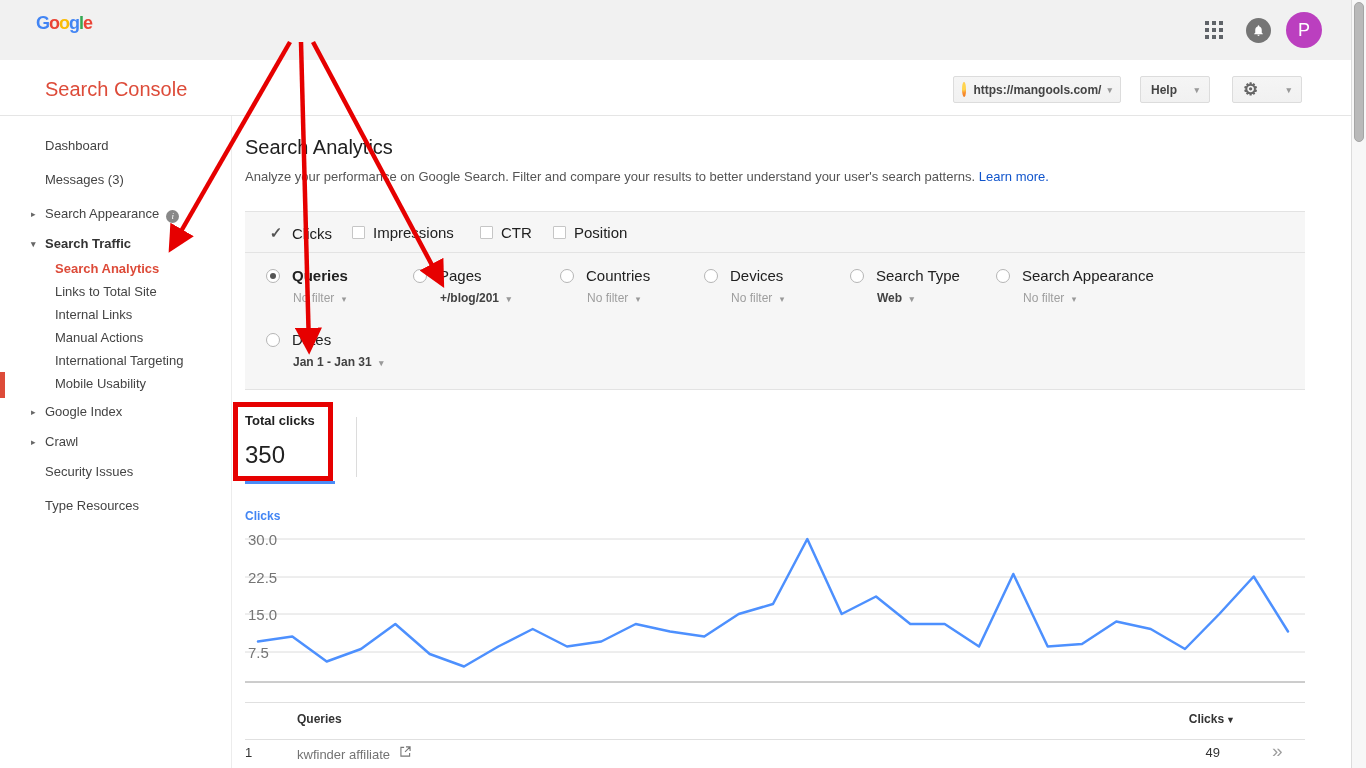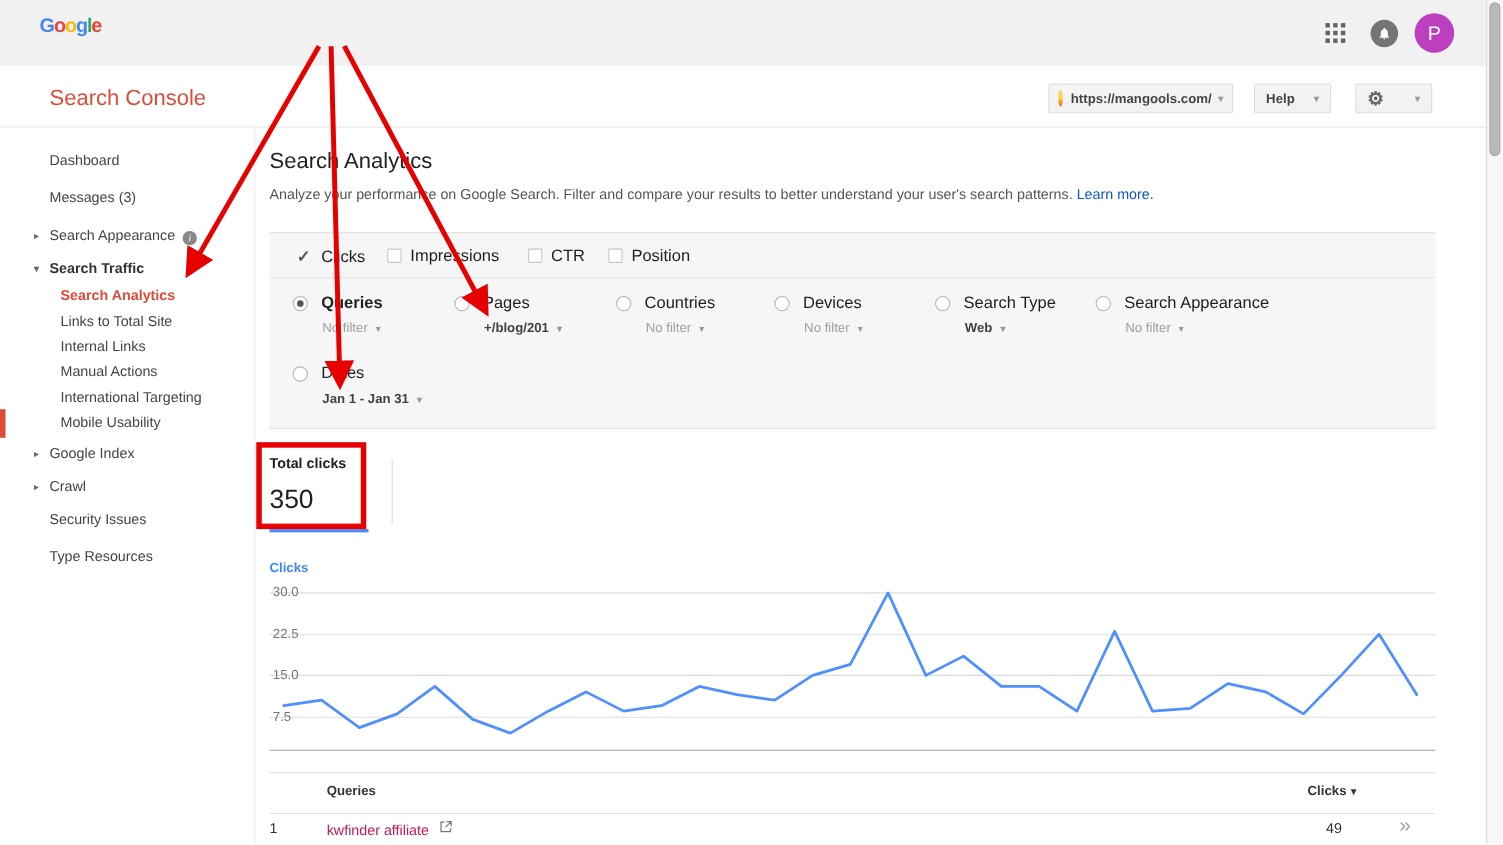--- a/index.html
+++ b/index.html
@@ -70,29 +70,29 @@
   .dim .dfilter .caret { margin-left:4px; }
 
   .total-card { position:absolute; left:245px; top:413px; width:90px; cursor:pointer; }
   .total-label { font-size:13px; font-weight:bold; color:#212121; }
   .total-value { font-size:24px; color:#212121; margin-top:13px; }
   .total-underline { position:absolute; left:245px; top:481px; width:90px; height:3px; background:#4b8cf7; }
   .card-divider { position:absolute; left:356px; top:417px; width:1px; height:60px; background:#dcdcdc; }
 
   .chart-label { position:absolute; left:245px; top:509px; font-size:12px; font-weight:bold; color:#4285f4; }
   .chart-wrap { position:absolute; left:245px; top:504px; width:1060px; height:180px; }
-  .ytick { position:absolute; left:3px; font-size:12px; color:#757575; }
+  .ytick { position:absolute; left:3px; font-size:15px; color:#757575; }
 
   .tbl-border-top { position:absolute; left:245px; top:702px; width:1060px; height:1px; background:#e0e0e0; }
   .tbl-border-mid { position:absolute; left:245px; top:739px; width:1060px; height:1px; background:#e0e0e0; }
   .th-queries { position:absolute; left:297px; top:712px; font-size:12px; font-weight:bold; color:#333; }
   .th-clicks { position:absolute; left:1160px; top:712px; width:75px; text-align:right; font-size:12px; font-weight:bold; color:#333; cursor:pointer; }
   .sort-glyph { font-size:9px; margin-left:2px; }
   .row-rank { position:absolute; left:245px; top:745px; font-size:13px; color:#333; }
-  .row-query { position:absolute; left:297px; top:745px; font-size:13px; color:#be185d; cursor:pointer; }
+  .row-query { position:absolute; left:297px; top:745px; font-size:13px; color:#737373; cursor:pointer; }
   .ext-ico { display:inline-block; margin-left:6px; vertical-align:2px; }
   .row-clicks { position:absolute; left:1160px; top:745px; width:60px; text-align:right; font-size:13px; color:#333; }
   .row-expand { position:absolute; left:1272px; top:740px; font-size:19px; color:#9e9e9e; cursor:pointer; }
 
   
   .scroll-track { position:absolute; left:1351px; top:0; width:15px; height:768px; background:#f7f7f7; border-left:1px solid #dcdcdc; }
   .scroll-thumb { position:absolute; left:2px; top:2px; width:10px; height:140px; background:#b9b9b9; border:1px solid #a5a5a5; border-radius:7px; cursor:grab; }
 
   
   .anno-rect { position:absolute; left:233px; top:402px; width:100px; height:79px; border:5px solid #e60000; z-index:90; pointer-events:none; }

